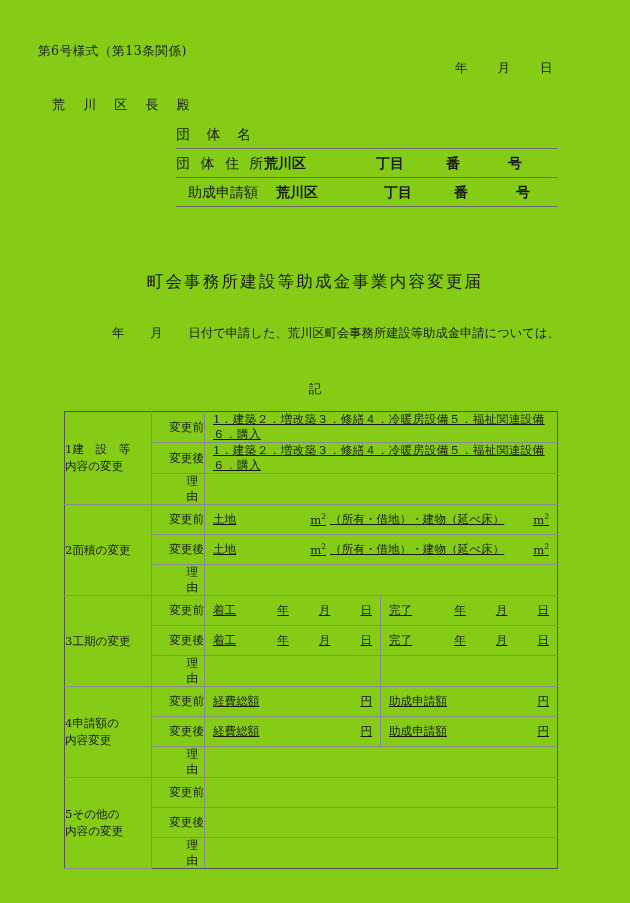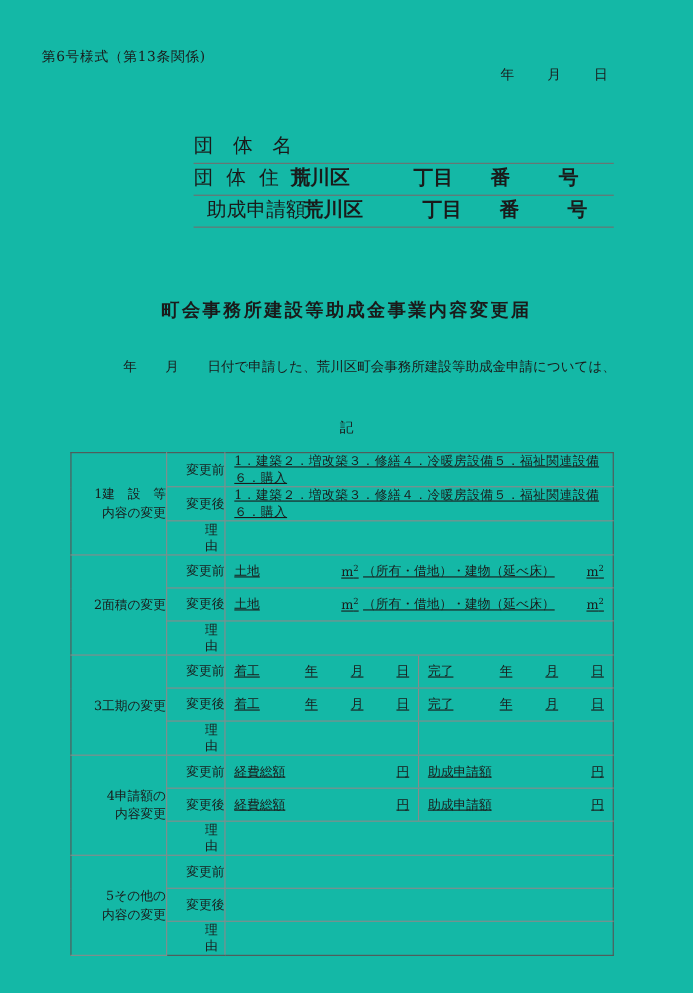--- a/index.html
+++ b/index.html
@@ -11,21 +11,21 @@
     width: 630px;
     height: 903px;
     position: relative;
     font-family: "DejaVu Serif", "Liberation Serif", serif;
     color: #1a1a1a;
     overflow: hidden;
   }
   .page {
     position: absolute;
     inset: 0;
-    background: #14b8a6;
+    background: #84cc16;
   }
 
   
   .form-no {
     position: absolute;
     left: 38px;
     top: 43px;
     font-size: 12.5px;
     letter-spacing: .6px;
     white-space: nowrap;
@@ -53,21 +53,21 @@
   .applicant {
     position: absolute;
     left: 176px;
     top: 120px;
     width: 382px;
   }
   .a-row {
     position: relative;
     height: 28px;
     border-bottom: 1px solid #6f6f6f;
-    font-size: 18px;
+    font-size: 14px;
     white-space: nowrap;
   }
   .a-row .lbl {
     position: absolute;
     bottom: 4px;
   }
   .a-row .seg {
     position: absolute;
     bottom: 4px;
     font-weight: bold;
@@ -76,21 +76,21 @@
   .lbl.sp-mid  { letter-spacing: 3px; }
 
   
   .doc-title {
     position: absolute;
     left: 0;
     right: 0;
     top: 271px;
     text-align: center;
     font-size: 16.5px;
-    font-weight: bold;
+    font-weight: normal;
     letter-spacing: 2.2px;
   }
 
   
   .para1 {
     position: absolute;
     left: 38px;
     top: 325px;
     font-size: 12.3px;
     white-space: nowrap;
@@ -121,21 +121,21 @@
     border-collapse: collapse;
     table-layout: fixed;
     font-size: 11.6px;
   }
   .tbl td {
     border: 1px solid #8a8a8a;
     padding: 0;
     vertical-align: middle;
     height: 29px;
   }
-  .c-sec   { width: 86px; text-align: right; line-height: 1.45; margin-left: 48px; }
+  .c-sec   { width: 86px; text-align: left; line-height: 1.45; margin-left: 48px; }
   .c-kind  { width: 52px; text-align: right; }
   .c-body  { padding: 0 8px !important; }
 
   
   .grp-top td { border-top: 1.6px solid #555; }
   .tbl tr:last-child td { border-bottom: 1.6px solid #555; }
   .tbl td.edge-l { border-left: 1.6px solid #555; }
   .tbl td.edge-r { border-right: 1.6px solid #555; text-decoration: underline; }
 
   .kind-riyuu { letter-spacing: 6px; text-indent: 6px; }
@@ -160,20 +160,21 @@
 <div class="page">
 
   <div class="form-no">第6号様式（第13条関係)</div>
 
   <div class="date-line">
     <span>年</span>
     <span>月</span>
     <span>日</span>
   </div>
 
+  <div class="addressee">荒 川 区 長 殿</div>
 
   <div class="applicant">
 
     <div class="a-row">
       <span class="lbl sp-wide">団 体 名</span>
     </div>
 
     <div class="a-row">
       <span class="lbl sp-mid" style="left:0">団 体 住 所</span>
       <span class="seg" style="left:88px">荒川区</span>

